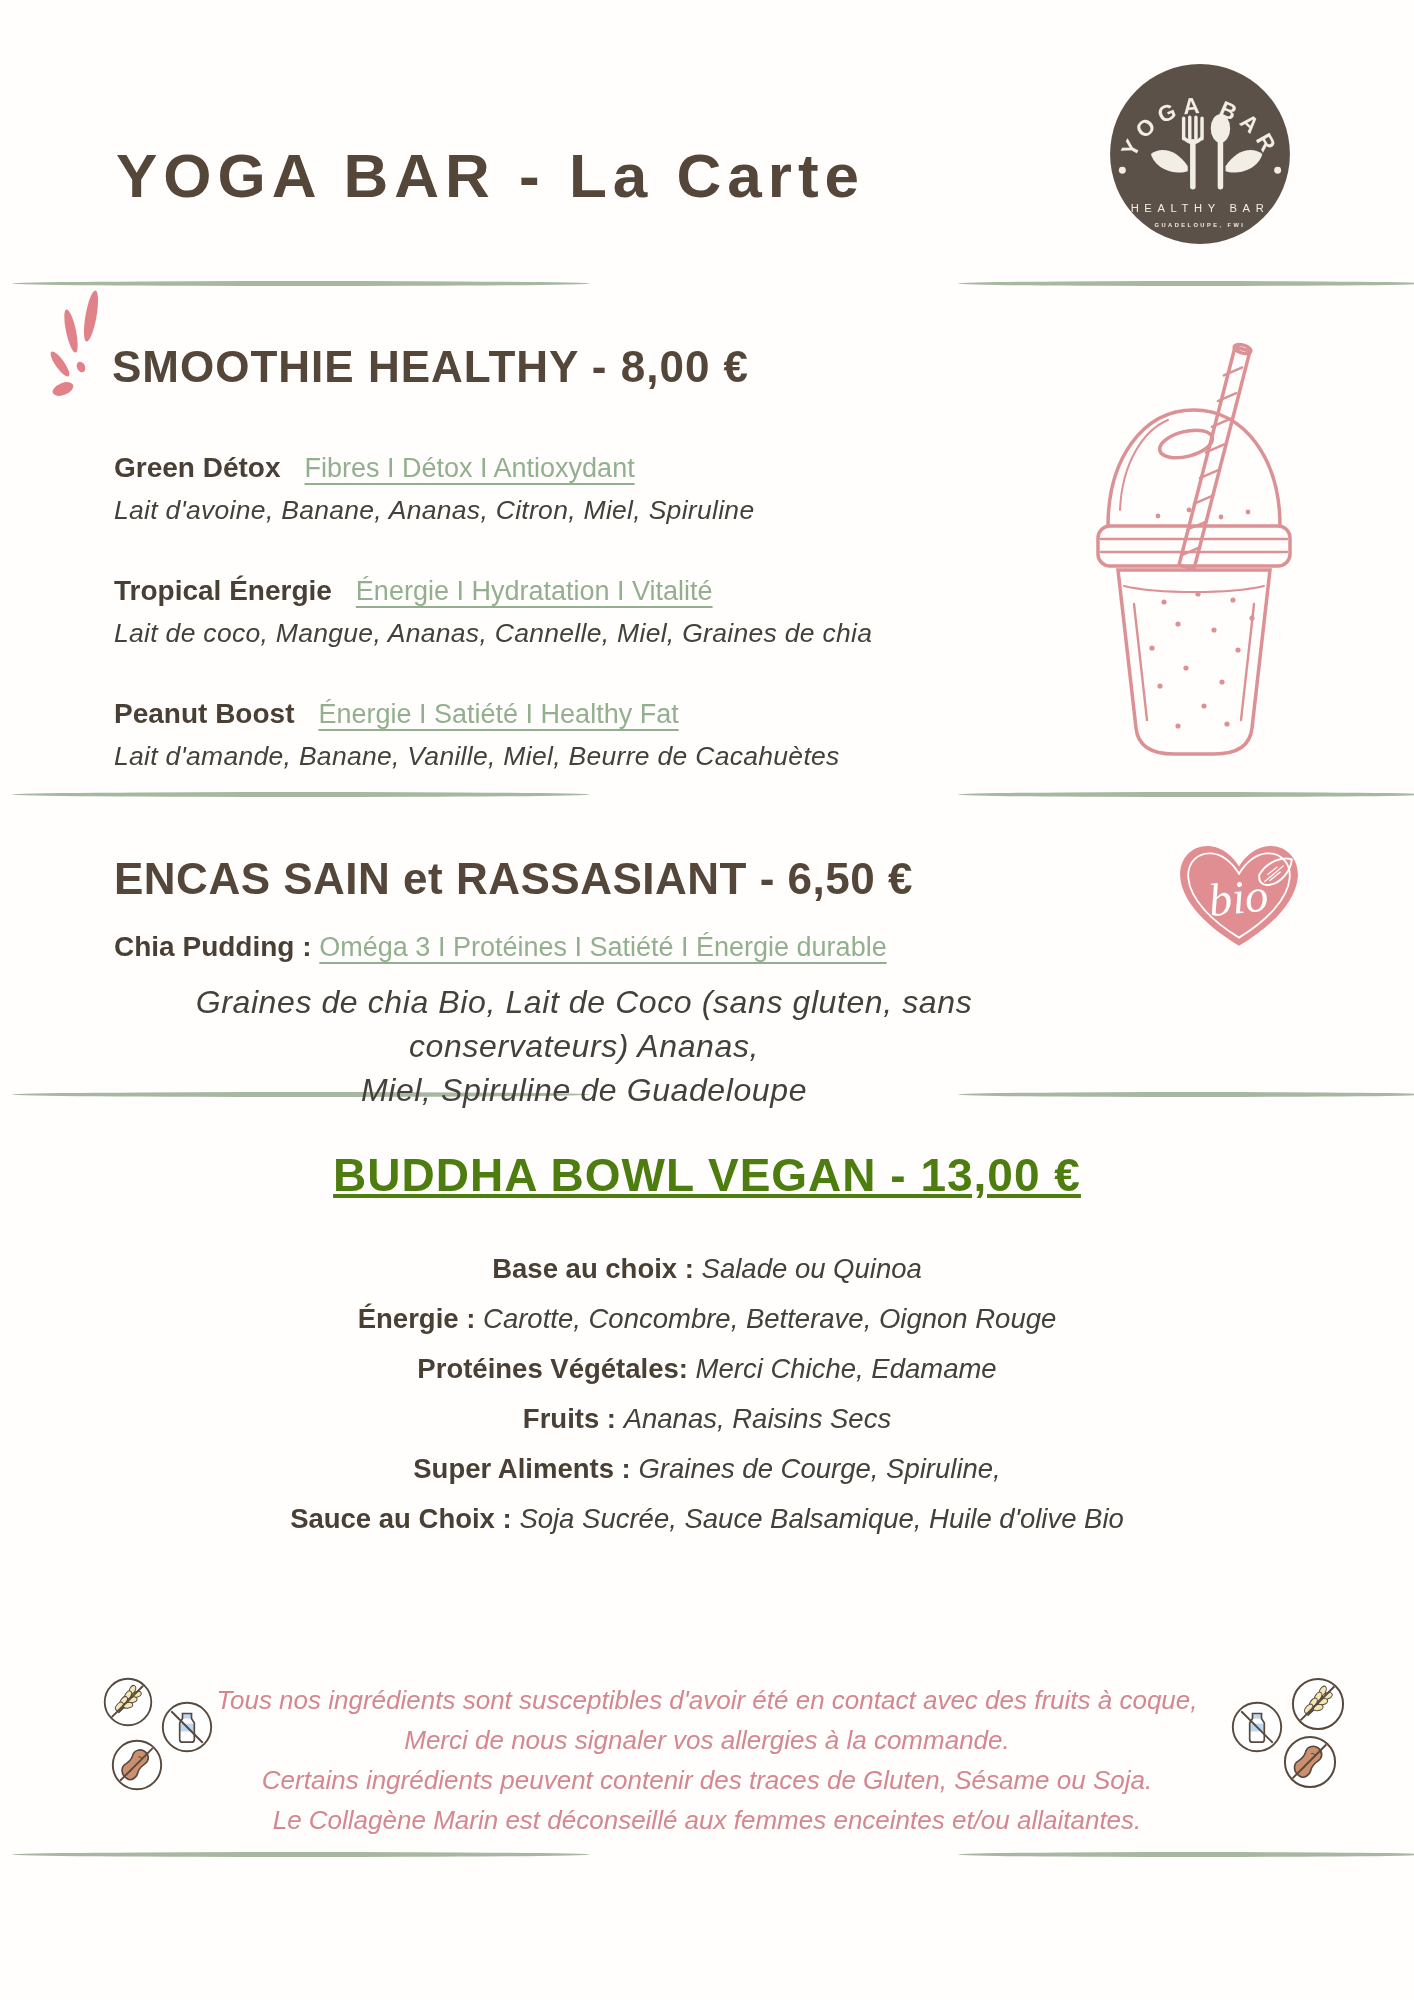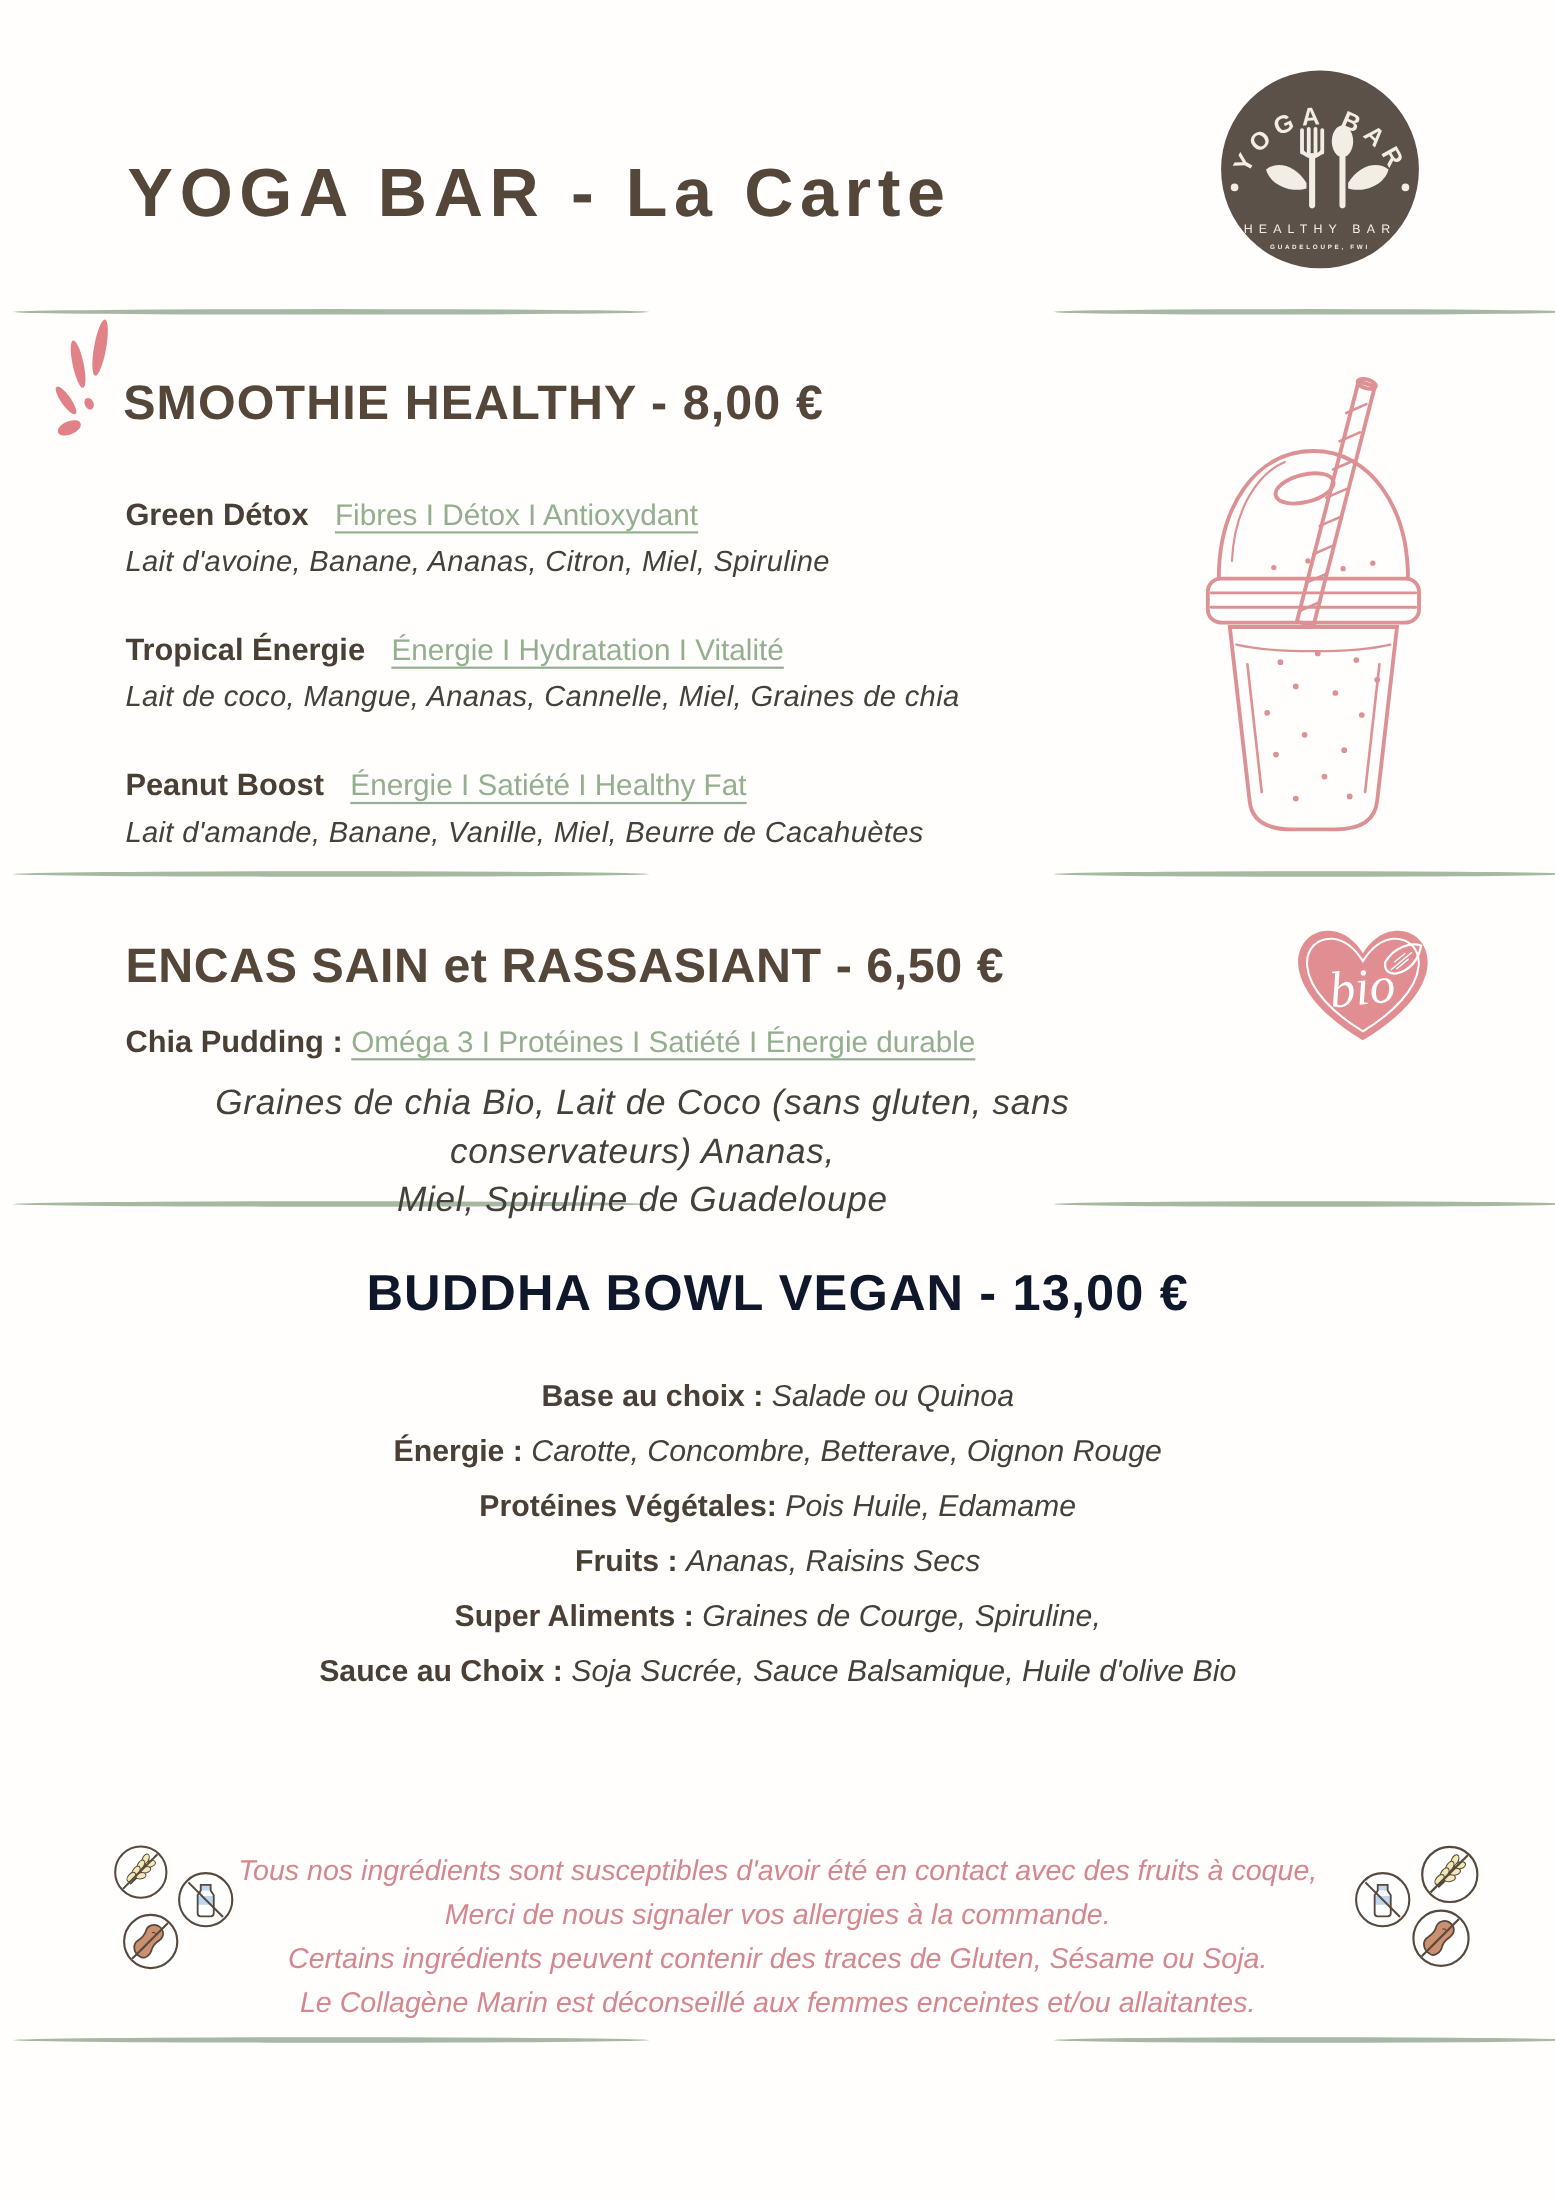--- a/index.html
+++ b/index.html
@@ -34,21 +34,21 @@
   .encas-head{font-size:44px;font-weight:700;letter-spacing:0.5px;color:#55463a;white-space:nowrap;}
   .encas-item{margin-top:27px;font-size:28px;}
   .encas-name{font-weight:700;color:#4a3f35;}
   .encas-sep{font-weight:700;color:#4a3f35;}
   .encas-ing{margin-top:17px;text-align:center;font-size:32px;font-style:italic;color:#44403a;
              line-height:44px;letter-spacing:0.6px;}
   .heart{position:absolute;left:1170px;top:832px;}
 
   
   .buddha{position:absolute;left:0;top:1148px;width:1414px;text-align:center;}
-  .buddha-head{font-size:46px;font-weight:700;letter-spacing:1px;color:#0f172a;}
+  .buddha-head{font-size:46px;font-weight:700;letter-spacing:1px;color:#4d7c0f;text-decoration:underline;}
   .buddha-benefit{margin-top:30px;font-size:29px;}
   .buddha-rows{margin-top:42px;font-size:27.5px;line-height:50px;}
   .row-label{font-weight:700;color:#4a3f35;font-style:normal;}
   .row-sep{font-weight:700;color:#4a3f35;}
   .row-value{font-style:italic;color:#44403a;}
 
   
   .footer-note{position:absolute;left:0;top:1680px;width:1414px;text-align:center;
                font-size:26px;font-style:italic;color:#d4878f;line-height:40px;}
   .allergens{position:absolute;width:150px;height:130px;}
@@ -213,21 +213,21 @@
         <path d="M93,49 L112,33 M98,48 L109,39 M96,42 L106,34" stroke-width="1.2"></path>
       </g>
     </svg>
   </div>
 
   <div class="buddha">
     <div class="buddha-head">BUDDHA BOWL VEGAN - 13,00 €</div>
     <div class="buddha-rows">
       <div><span class="row-label">Base au choix</span><span class="row-sep"> : </span><span class="row-value">Salade ou Quinoa</span></div>
       <div><span class="row-label">Énergie</span><span class="row-sep"> : </span><span class="row-value">Carotte, Concombre, Betterave, Oignon Rouge</span></div>
-      <div><span class="row-label">Protéines Végétales</span><span class="row-sep">: </span><span class="row-value">Pois Huile, Edamame</span></div>
+      <div><span class="row-label">Protéines Végétales</span><span class="row-sep">: </span><span class="row-value">Merci Chiche, Edamame</span></div>
       <div><span class="row-label">Fruits</span><span class="row-sep"> : </span><span class="row-value">Ananas, Raisins Secs</span></div>
       <div><span class="row-label">Super Aliments</span><span class="row-sep"> : </span><span class="row-value">Graines de Courge, Spiruline,</span></div>
       <div><span class="row-label">Sauce au Choix</span><span class="row-sep"> : </span><span class="row-value">Soja Sucrée, Sauce Balsamique, Huile d'olive Bio</span></div>
     </div>
   </div>
 
   <div class="footer-note">
     <div>Tous nos ingrédients sont susceptibles d'avoir été en contact avec des fruits à coque,</div>
     <div>Merci de nous signaler vos allergies à la commande.</div>
     <div>Certains ingrédients peuvent contenir des traces de Gluten, Sésame ou Soja.</div>

